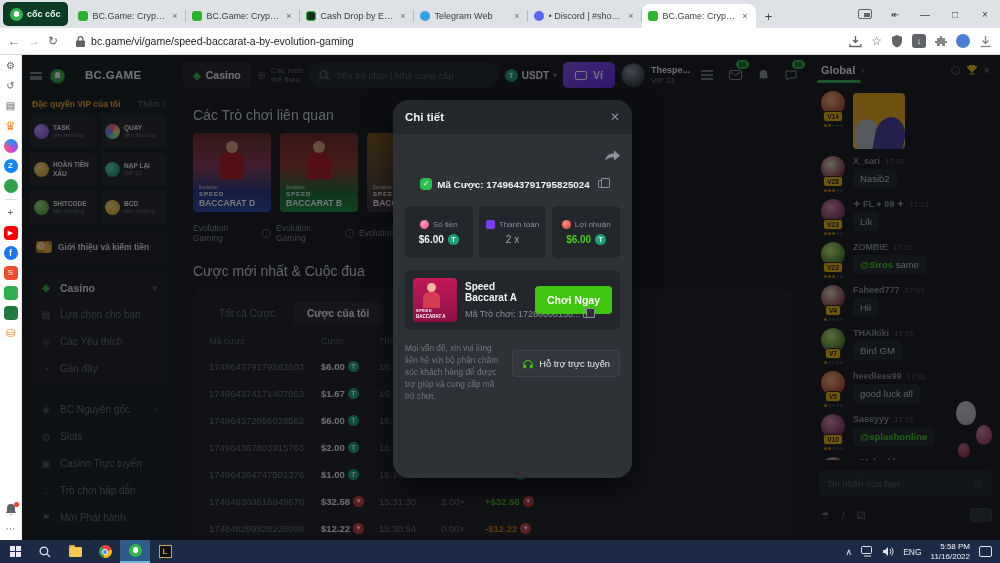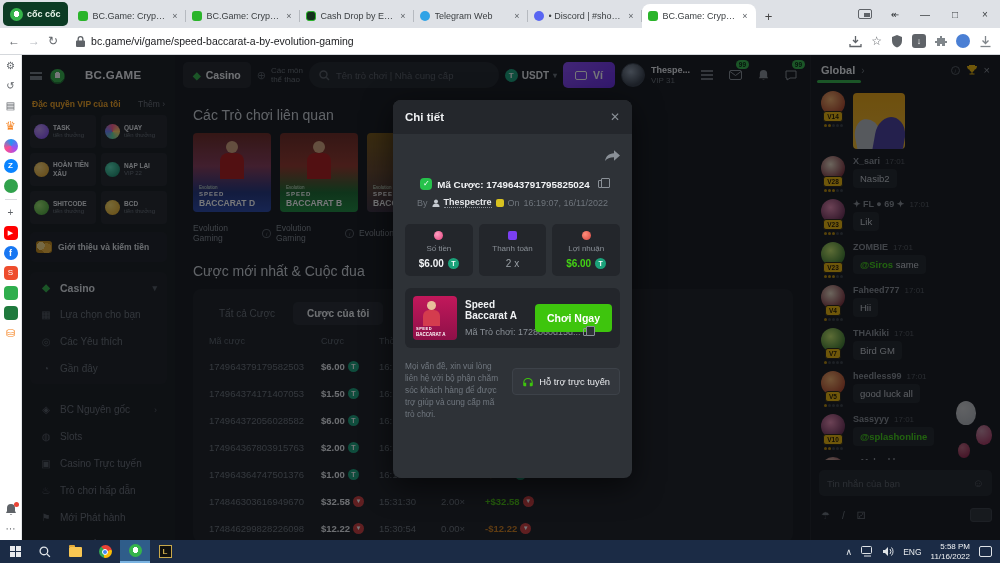--- a/index.html
+++ b/index.html
@@ -185,37 +185,37 @@
   .bl2 { right:8px; bottom:95px; width:16px; height:20px; background:radial-gradient(circle at 35% 30%, #f2a9c4, #c2265e); }
   .bl3 { right:30px; bottom:82px; width:12px; height:15px; background:radial-gradient(circle at 35% 30%, #e87b96, #a8184a); }
   .cinrow { position:absolute; left:8px; right:8px; bottom:44px; height:26px; background:#23262b; border-radius:5px; display:flex; align-items:center; padding:0 8px; gap:6px; }
   .cinrow input { flex:1; background:transparent; border:none; outline:none; color:#aab0b6; font-size:9.5px; min-width:0; }
   .cinrow input::placeholder { color:#5a6066; }
   .ctools { position:absolute; left:10px; right:8px; bottom:18px; display:flex; align-items:center; gap:12px; color:#6b7178; font-size:10px; }
   .sendbox { margin-left:auto; width:22px; height:14px; background:#2e3237; border:1px solid #3a3f45; border-radius:3px; }
 
   
   .overlay { position:absolute; inset:0; background:rgba(6,8,11,0.55); z-index:40; }
-  .modal { position:absolute; left:371px; top:45px; width:239px; height:378px; background:#2e3237; border-radius:8px; z-index:50; overflow:hidden; box-shadow:0 8px 30px rgba(0,0,0,.6); }
+  .modal { position:absolute; left:371px; top:45px; width:239px; height:378px; background:#2e3237; border-radius:16px; z-index:50; overflow:hidden; box-shadow:0 8px 30px rgba(0,0,0,.6); }
   .mo-head { height:34px; background:#24272c; display:flex; align-items:center; justify-content:space-between; padding:0 12px; }
   .mo-title { color:#f0f2f4; font-size:11.5px; font-weight:bold; }
   .mo-x { color:#8a9097; font-size:12px; }
   .mo-body { padding:10px 12px; }
   .sharerow { display:flex; justify-content:flex-end; height:18px; margin-top:6px; }
   .idrow { display:flex; align-items:center; justify-content:center; gap:5px; margin-top:10px; }
   .vbadge { width:12px; height:12px; border-radius:4px; background:#26c24b; color:#fff; font-size:8px; line-height:12px; text-align:center; flex:0 0 auto; }
   .idtxt { color:#f0f2f4; font-size:9.8px; font-weight:bold; white-space:nowrap; }
   .copy { position:relative; width:7px; height:8px; border:1px solid #8a9097; border-radius:1px; margin-left:3px; flex:0 0 auto; }
   .copy::before { content:""; position:absolute; top:-3px; left:2px; width:7px; height:8px; border:1px solid #8a9097; border-radius:1px; background:#2e3237; }
   .byrow { display:flex; align-items:center; justify-content:center; gap:4px; margin-top:7px; color:#6f757c; font-size:9px; }
   .byuser { color:#e8eaed; font-weight:bold; border-bottom:1px dotted #8a9097; }
   .medal { width:8px; height:8px; border-radius:2px; background:#d8c220; }
   .stats { display:flex; gap:6px; margin-top:16px; }
   .stat { flex:1; background:#23262b; border-radius:5px; height:52px; display:flex; flex-direction:column; align-items:center; justify-content:center; gap:5px; }
-  .slab { display:flex; align-items:center; gap:4px; color:#8a9097; font-size:8px;flex-direction:column; }
+  .slab { display:flex; align-items:center; gap:4px; color:#8a9097; font-size:8px; }
   .sico { width:9px; height:9px; border-radius:50%; }
   .si-pink { background:radial-gradient(circle at 35% 35%, #ff9ec0, #e3427d); }
   .si-purple { background:#7b3ff2; border-radius:2px; }
   .si-red { background:radial-gradient(circle at 35% 35%, #ff8d7a, #d64541); }
   .sval { display:flex; align-items:center; gap:4px; color:#f0f2f4; font-size:10px; font-weight:bold; }
   .sval.gray { color:#9aa0a6; font-weight:normal; }
   .sval.green { color:#43d114; }
   .gpanel { margin-top:12px; background:#23262b; border-radius:6px; padding:8px; display:flex; gap:8px; align-items:center; }
   .thumb { width:44px; height:44px; border-radius:4px; background:linear-gradient(180deg,#c2185b,#8e1048); position:relative; overflow:hidden; flex:0 0 auto; }
   .thumb::before { content:""; position:absolute; top:5px; left:14px; width:9px; height:9px; border-radius:50%; background:#e8bd9a; }
@@ -568,21 +568,21 @@
               <span class="coin sm">T</span>
             </span>
           <span class="cell-time">16:19:07</span>
           <span class="cell-mult"></span>
             <span class="cell-pay"></span>
             <span></span>
         </div>
         <div class="trow">
           <span class="cell-id">174964374171407053</span>
           <span class="cell-bet">
-              <span>$1.50</span>
+              <span>$1.67</span>
               <span class="coin sm">T</span>
             </span>
           <span class="cell-time">16:18:19</span>
           <span class="cell-mult"></span>
             <span class="cell-pay"></span>
             <span></span>
         </div>
         <div class="trow">
           <span class="cell-id">174964372056028582</span>
           <span class="cell-bet">
@@ -856,31 +856,20 @@
       <div class="mo-body">
         <div class="sharerow">
             <svg width="15" height="13" viewBox="0 0 20 17">
               <path d="M12 0l8 7-8 7v-4.5C6 9.5 3 11 0 14.5 1 8 5 4.5 12 4V0z" fill="#8a9097"></path>
             </svg>
           </div>
         <div class="idrow">
           <span class="vbadge">✓</span>
           <span class="idtxt">Mã Cược: 1749643791795825024</span>
           <span class="copy"></span>
-        </div>
-        <div class="byrow">
-          <span>By</span>
-          <svg width="8" height="8" viewBox="0 0 9 9">
-              <circle cx="4.5" cy="2.8" r="2.2" fill="#c6cbd1"></circle>
-              <path d="M.5 9a4 4 0 018 0z" fill="#c6cbd1"></path>
-            </svg>
-          <span class="byuser">Thespectre</span>
-          <span class="medal"></span>
-          <span>On</span>
-          <span>16:19:07, 16/11/2022</span>
         </div>
         <div class="stats">
           <div class="stat">
             <span class="slab">
                 <span class="sico si-pink"></span>
                 <span>Số tiền</span>
               </span>
             <span class="sval">
                 <span>$6.00</span>
                 <span class="coin sm">T</span>

